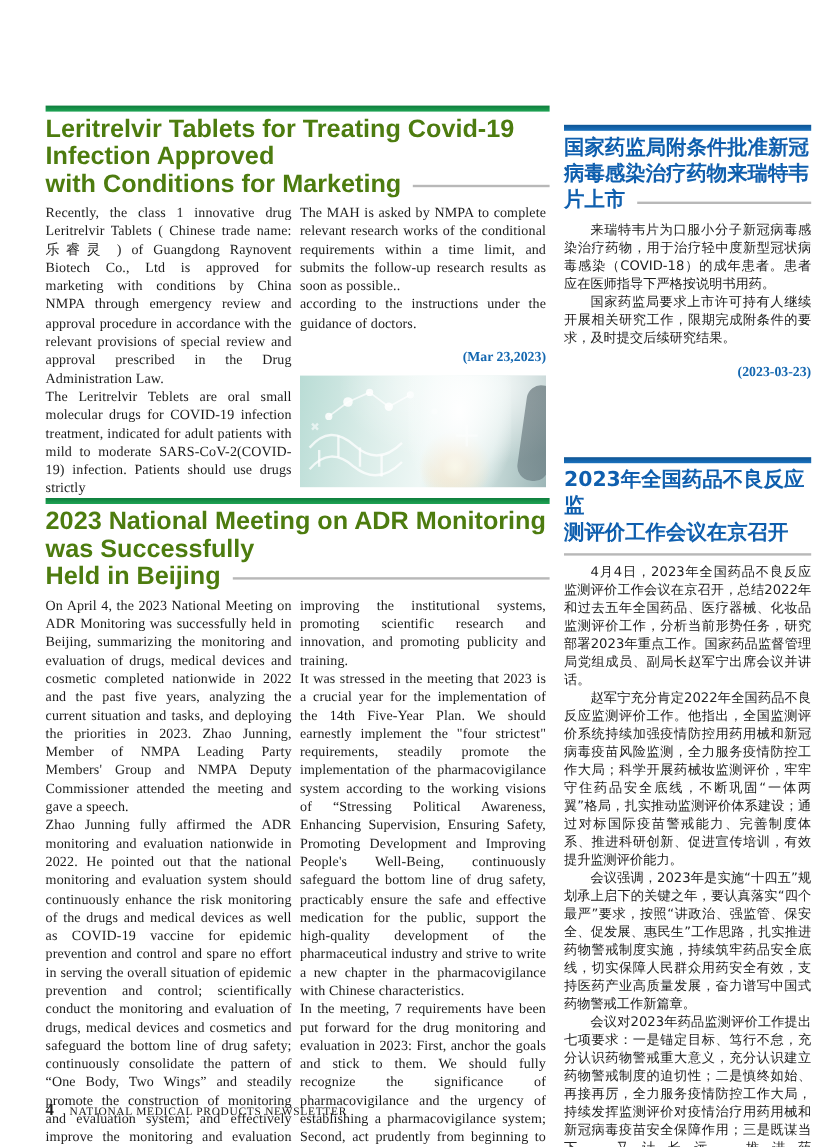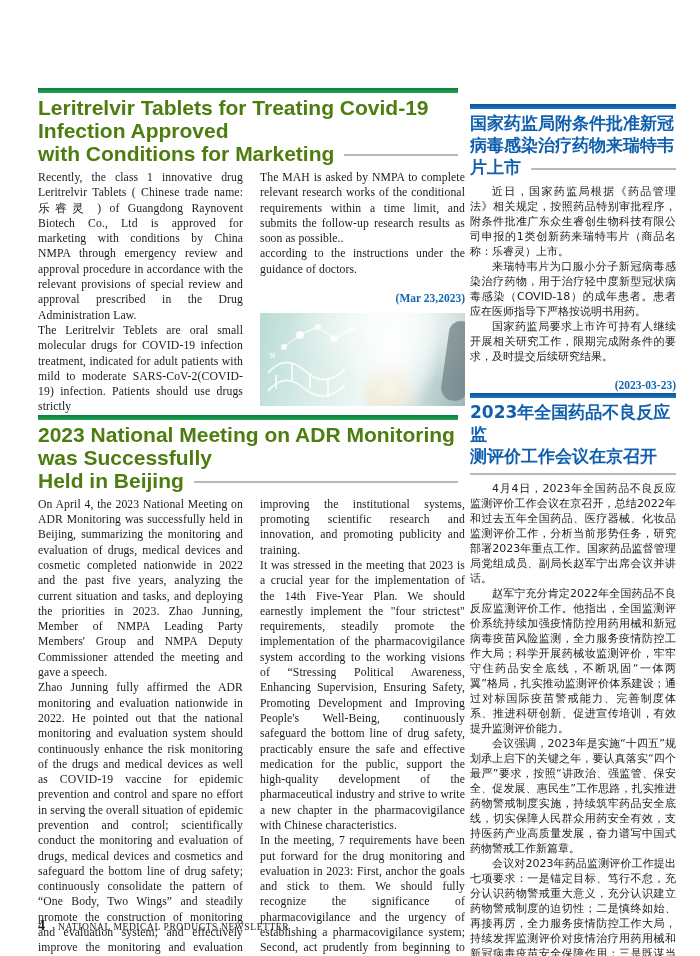--- a/index.html
+++ b/index.html
@@ -24,21 +24,21 @@
 
   
   .title { font-family: "Liberation Sans", sans-serif; font-weight: bold; margin-top: 3px; }
   .title.green { color: #4d7c0f; font-size: 21px; line-height: 23px; }
   .title.blue  { color: #0f5fae; font-size: 17px;   line-height: 22px; }
   .t-last { display: flex; align-items: center; }
   .t-rule { flex: 1; height: 2px; background: #b8b8b8; margin-left: 10px; margin-top: 3px; }
   .rule-full { height: 2px; background: #b8b8b8; margin: 6px 0 4px 0; }
 
   
-  .cols { display: flex; gap: 17px; margin-top: 5px; }
+  .cols { display: flex; gap: 7px; margin-top: 5px; }
   .col { width: 205px; flex: 0 0 205px; }
   .col p {
     font-size: 11.7px; line-height: 15.3px;
     text-align: justify; letter-spacing: 0.1px;
   }
   .col p.p-cont { text-align-last: justify; }
 
   
   .cn-body { margin-top: 6px; }
   .cn-body p {
@@ -172,21 +172,20 @@
       <div class="accent-bar blue"></div>
       <div class="title blue">
         <div>国家药监局附条件批准新冠</div>
         <div>病毒感染治疗药物来瑞特韦</div>
         <div class="t-last">
           <span>片上市</span>
           <span class="t-rule"></span>
         </div>
       </div>
       <div class="cn-body">
-        <p>近日，国家药监局根据《药品管理法》相关规定，按照药品特别审批程序，附条件批准广东众生睿创生物科技有限公司申报的1类创新药来瑞特韦片（商品名称：乐睿灵）上市。</p>
         <p>来瑞特韦片为口服小分子新冠病毒感染治疗药物，用于治疗轻中度新型冠状病毒感染（COVID-18）的成年患者。患者应在医师指导下严格按说明书用药。</p>
         <p>国家药监局要求上市许可持有人继续开展相关研究工作，限期完成附条件的要求，及时提交后续研究结果。</p>
         <div class="article-date">(2023-03-23)</div>
       </div>
     </div>
 
     <div>
       <div class="accent-bar blue"></div>
       <div class="title blue">
         <div>2023年全国药品不良反应监</div>

